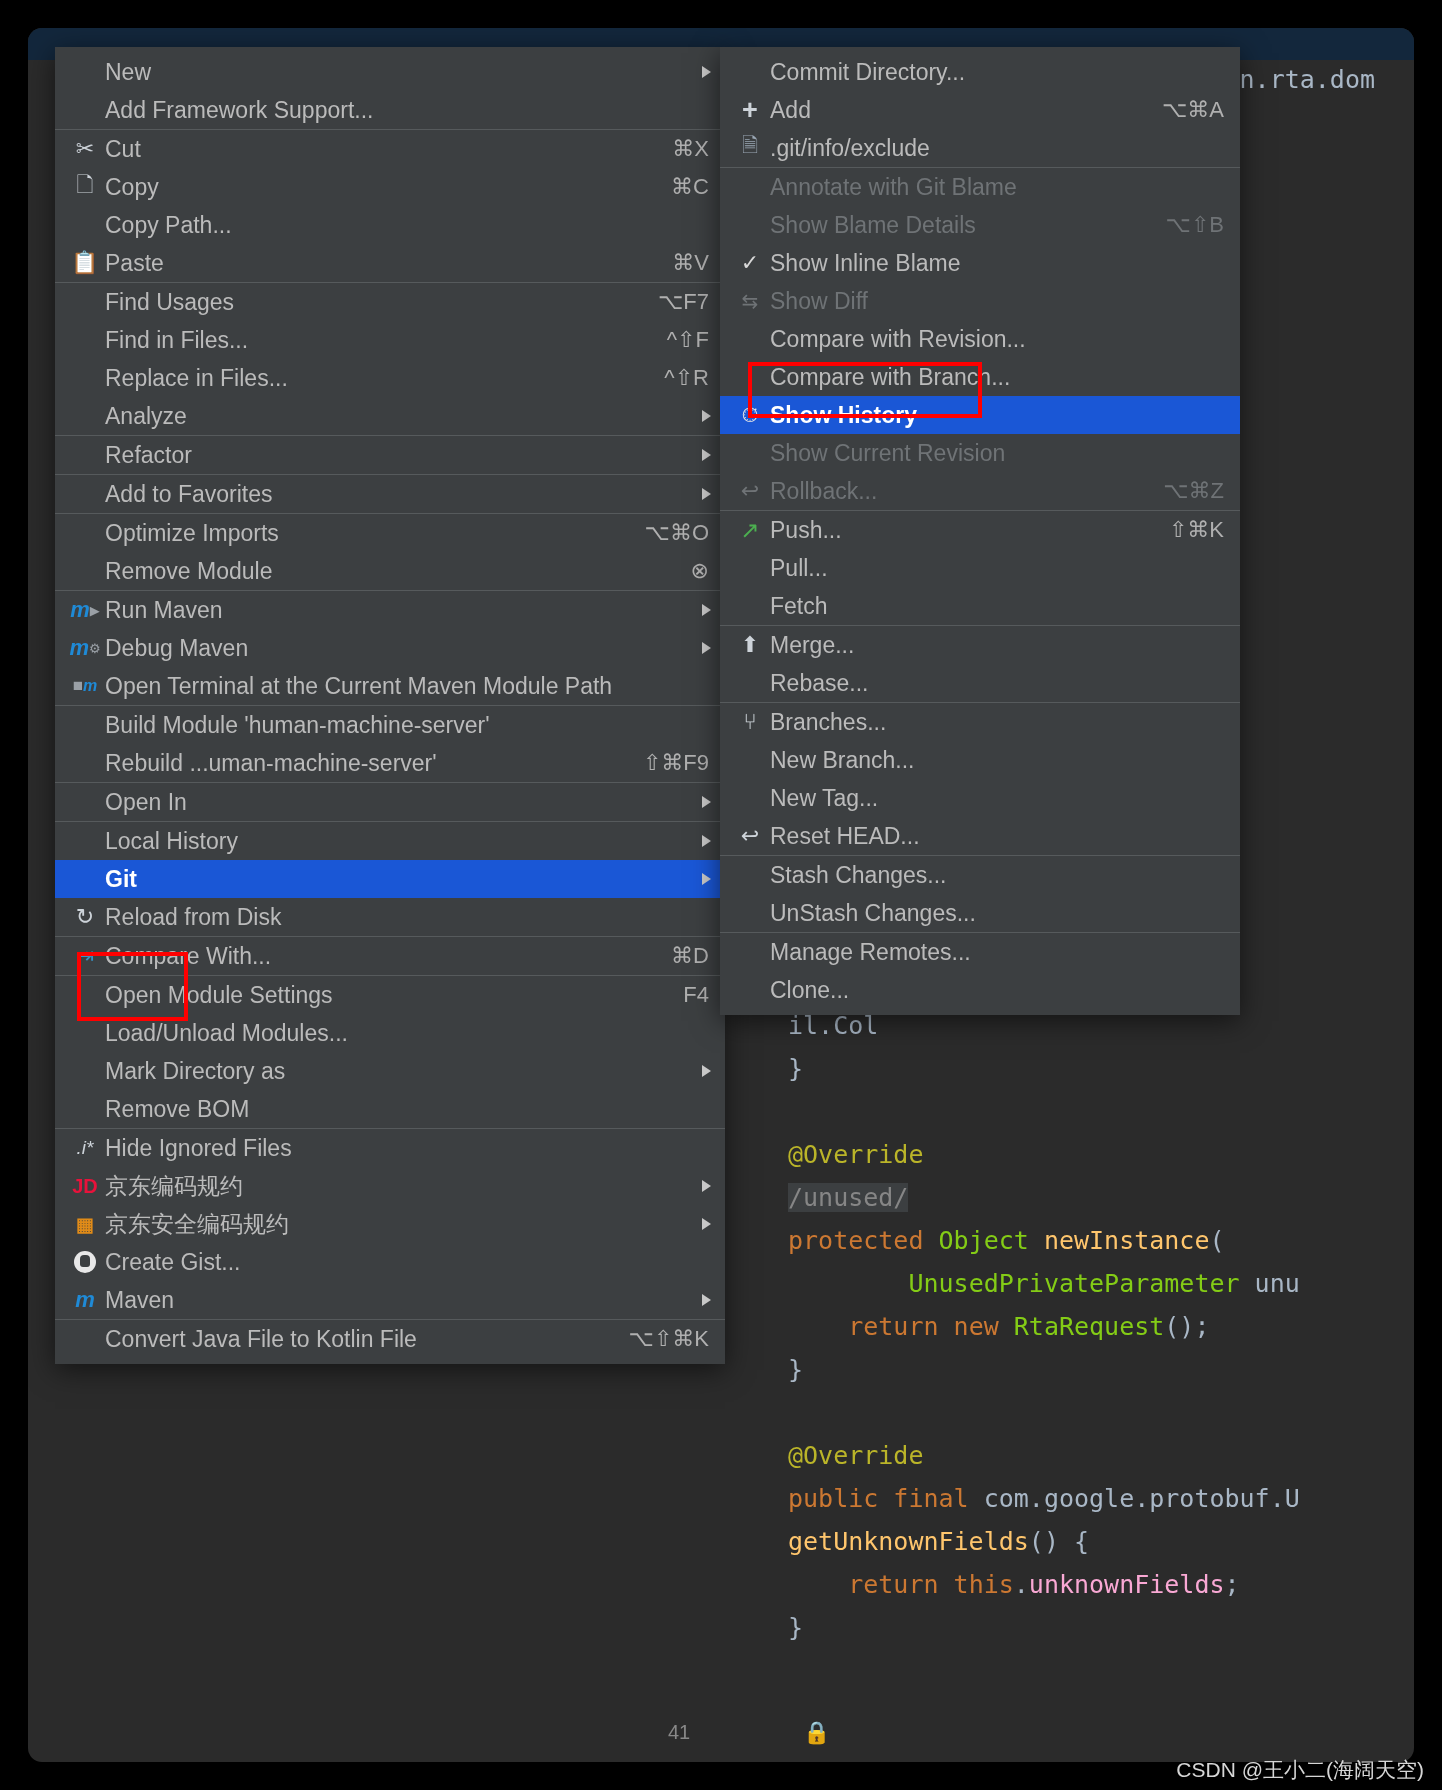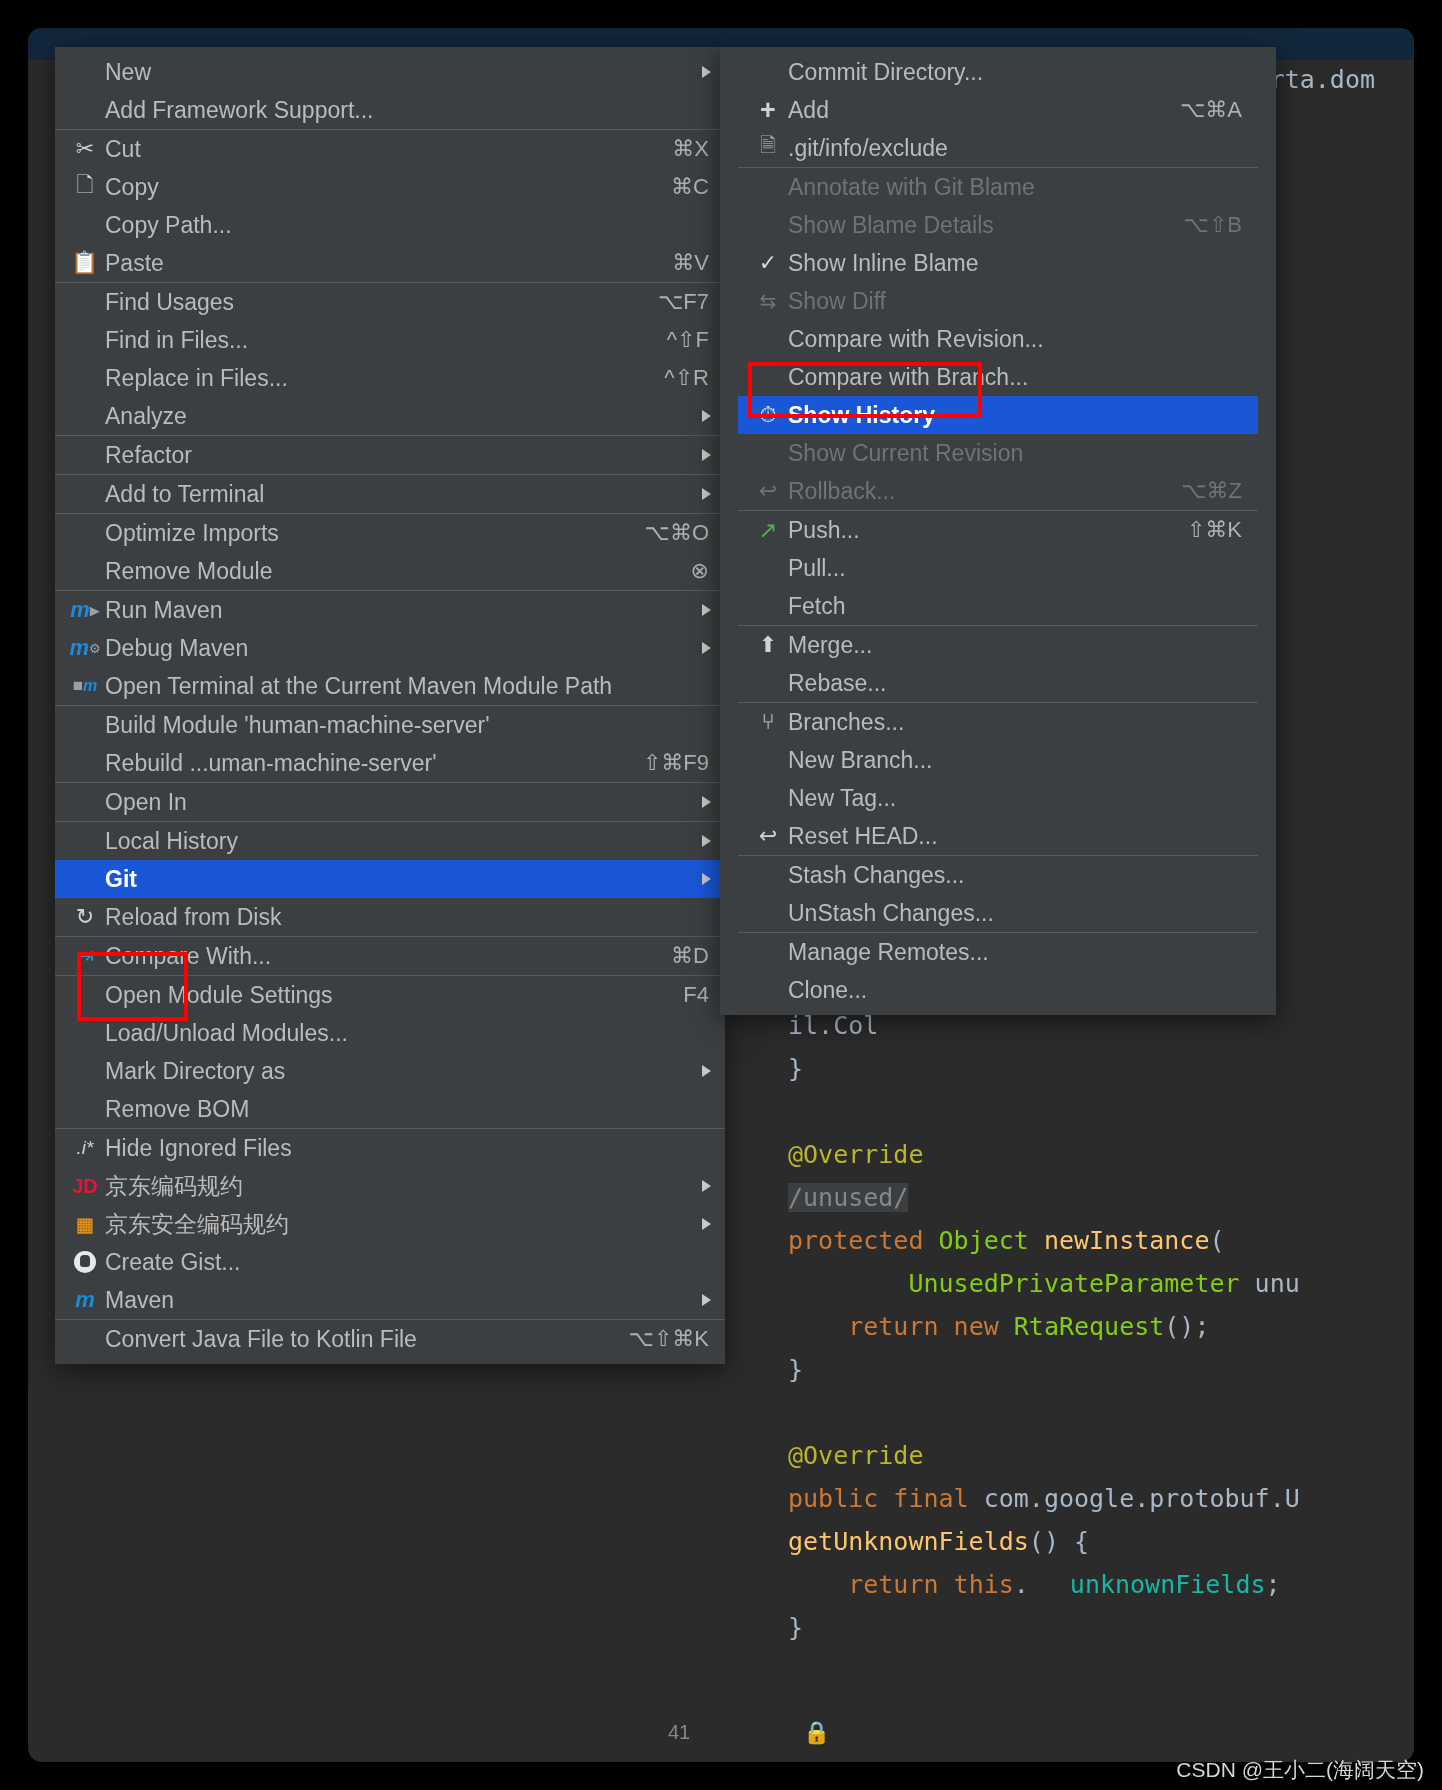--- a/index.html
+++ b/index.html
@@ -17,21 +17,21 @@
   .left-code{position:absolute;left:28px;top:100px;width:520px;color:#b9c2cb;font-family:"DejaVu Sans Mono",monospace;font-size:21px;font-weight:bold;line-height:33.5px;}
   .left-code div{white-space:nowrap;}
   .left-extra{position:absolute;left:28px;top:490px;color:#b9c2cb;font-family:"DejaVu Sans Mono",monospace;font-size:21px;font-weight:bold;line-height:33.5px;}
   .hl-strip{position:absolute;left:28px;top:352px;width:25px;height:28px;background:#3b3a2a;}
 
   
   .code-pane{position:absolute;left:760px;top:30px;width:626px;height:1700px;overflow:hidden;
              font-family:"DejaVu Sans Mono",monospace;font-size:25px;line-height:43px;color:#a9b7c6;}
   .code-pane .ln{white-space:pre;}
   .k{color:#cc7832;}.an{color:#bbb529;}.fn{color:#ffc66d;}.ty{color:#84cc16;}
-  .st{color:#6a8759;}.fld{color:#14b8a6;margin-left:41px;}
+  .st{color:#6a8759;}.fld{color:#f9a8d4;}
   .unused{background:#3c3f41;color:#868686;}
   .cd-num{position:absolute;left:640px;bottom:18px;font-size:20px;color:#888;}
   .lock-ico{position:absolute;left:775px;bottom:16px;font-size:22px;color:#8a8a8a;}
 
   
   .menu{position:absolute;background:#3c3f41;box-shadow:0 6px 26px rgba(0,0,0,.55);}
   .menu .sep{height:1px;background:#565a5c;margin:0;}
   .mi{position:relative;display:flex;align-items:center;height:38px;padding:0 16px 0 10px;
       color:#bbbbbb;font-size:23px;white-space:nowrap;}
   .mi .ico{width:40px;min-width:40px;display:flex;align-items:center;justify-content:center;font-size:21px;}
@@ -39,21 +39,21 @@
   .mi .sc{color:#b0b0b0;font-size:22px;padding-left:28px;}
   .mi .arw{position:absolute;right:14px;top:50%;transform:translateY(-50%);
            width:0;height:0;border-left:9px solid #c8c8c8;border-top:6px solid transparent;border-bottom:6px solid transparent;}
   .mi.dim,.mi.dim .sc{color:#6f7376;}
   .mi.sel{background:#1a57d6;color:#ffffff;}
   .mi.sel .lbl{color:#fff;font-weight:bold;}
 
   
   #menu-main{left:55px;top:47px;width:670px;padding:6px 0;}
   
-  #menu-git{left:720px;top:47px;width:520px;padding:6px 18px;}
+  #menu-git{left:720px;top:47px;width:520px;padding:6px 0;}
 
   .ck{color:#d8d8d8;font-size:22px;}
   .plus{color:#cdd3d9;font-size:27px;font-weight:bold;line-height:1;}
   .grn{color:#4caf50;font-size:23px;}
   .jd{color:#e8123b;font-weight:bold;font-size:20px;font-family:"Liberation Sans",sans-serif;}
   .jdo{color:#e08b18;font-weight:bold;font-size:19px;}
   .mvn{color:#1f8ad6;font-style:italic;font-weight:bold;font-size:22px;}
   .gh{display:inline-block;width:22px;height:22px;border-radius:50%;background:#e8e8e8;position:relative;}
   .gh::after{content:"";position:absolute;left:6px;top:4px;width:10px;height:12px;border-radius:4px 4px 3px 3px;background:#3c3f41;}
   .ital{font-style:italic;}
@@ -195,21 +195,21 @@
       </div>
       <div class="sep"></div>
       <div class="mi">
         <span class="ico"></span>
         <span class="lbl">Refactor</span>
         <span class="arw"></span>
       </div>
       <div class="sep"></div>
       <div class="mi">
         <span class="ico"></span>
-        <span class="lbl">Add to Terminal</span>
+        <span class="lbl">Add to Favorites</span>
         <span class="arw"></span>
       </div>
       <div class="sep"></div>
       <div class="mi">
         <span class="ico"></span>
         <span class="lbl">Optimize Imports</span>
         <span class="sc">⌥⌘O</span>
       </div>
       <div class="mi">
         <span class="ico"></span>

